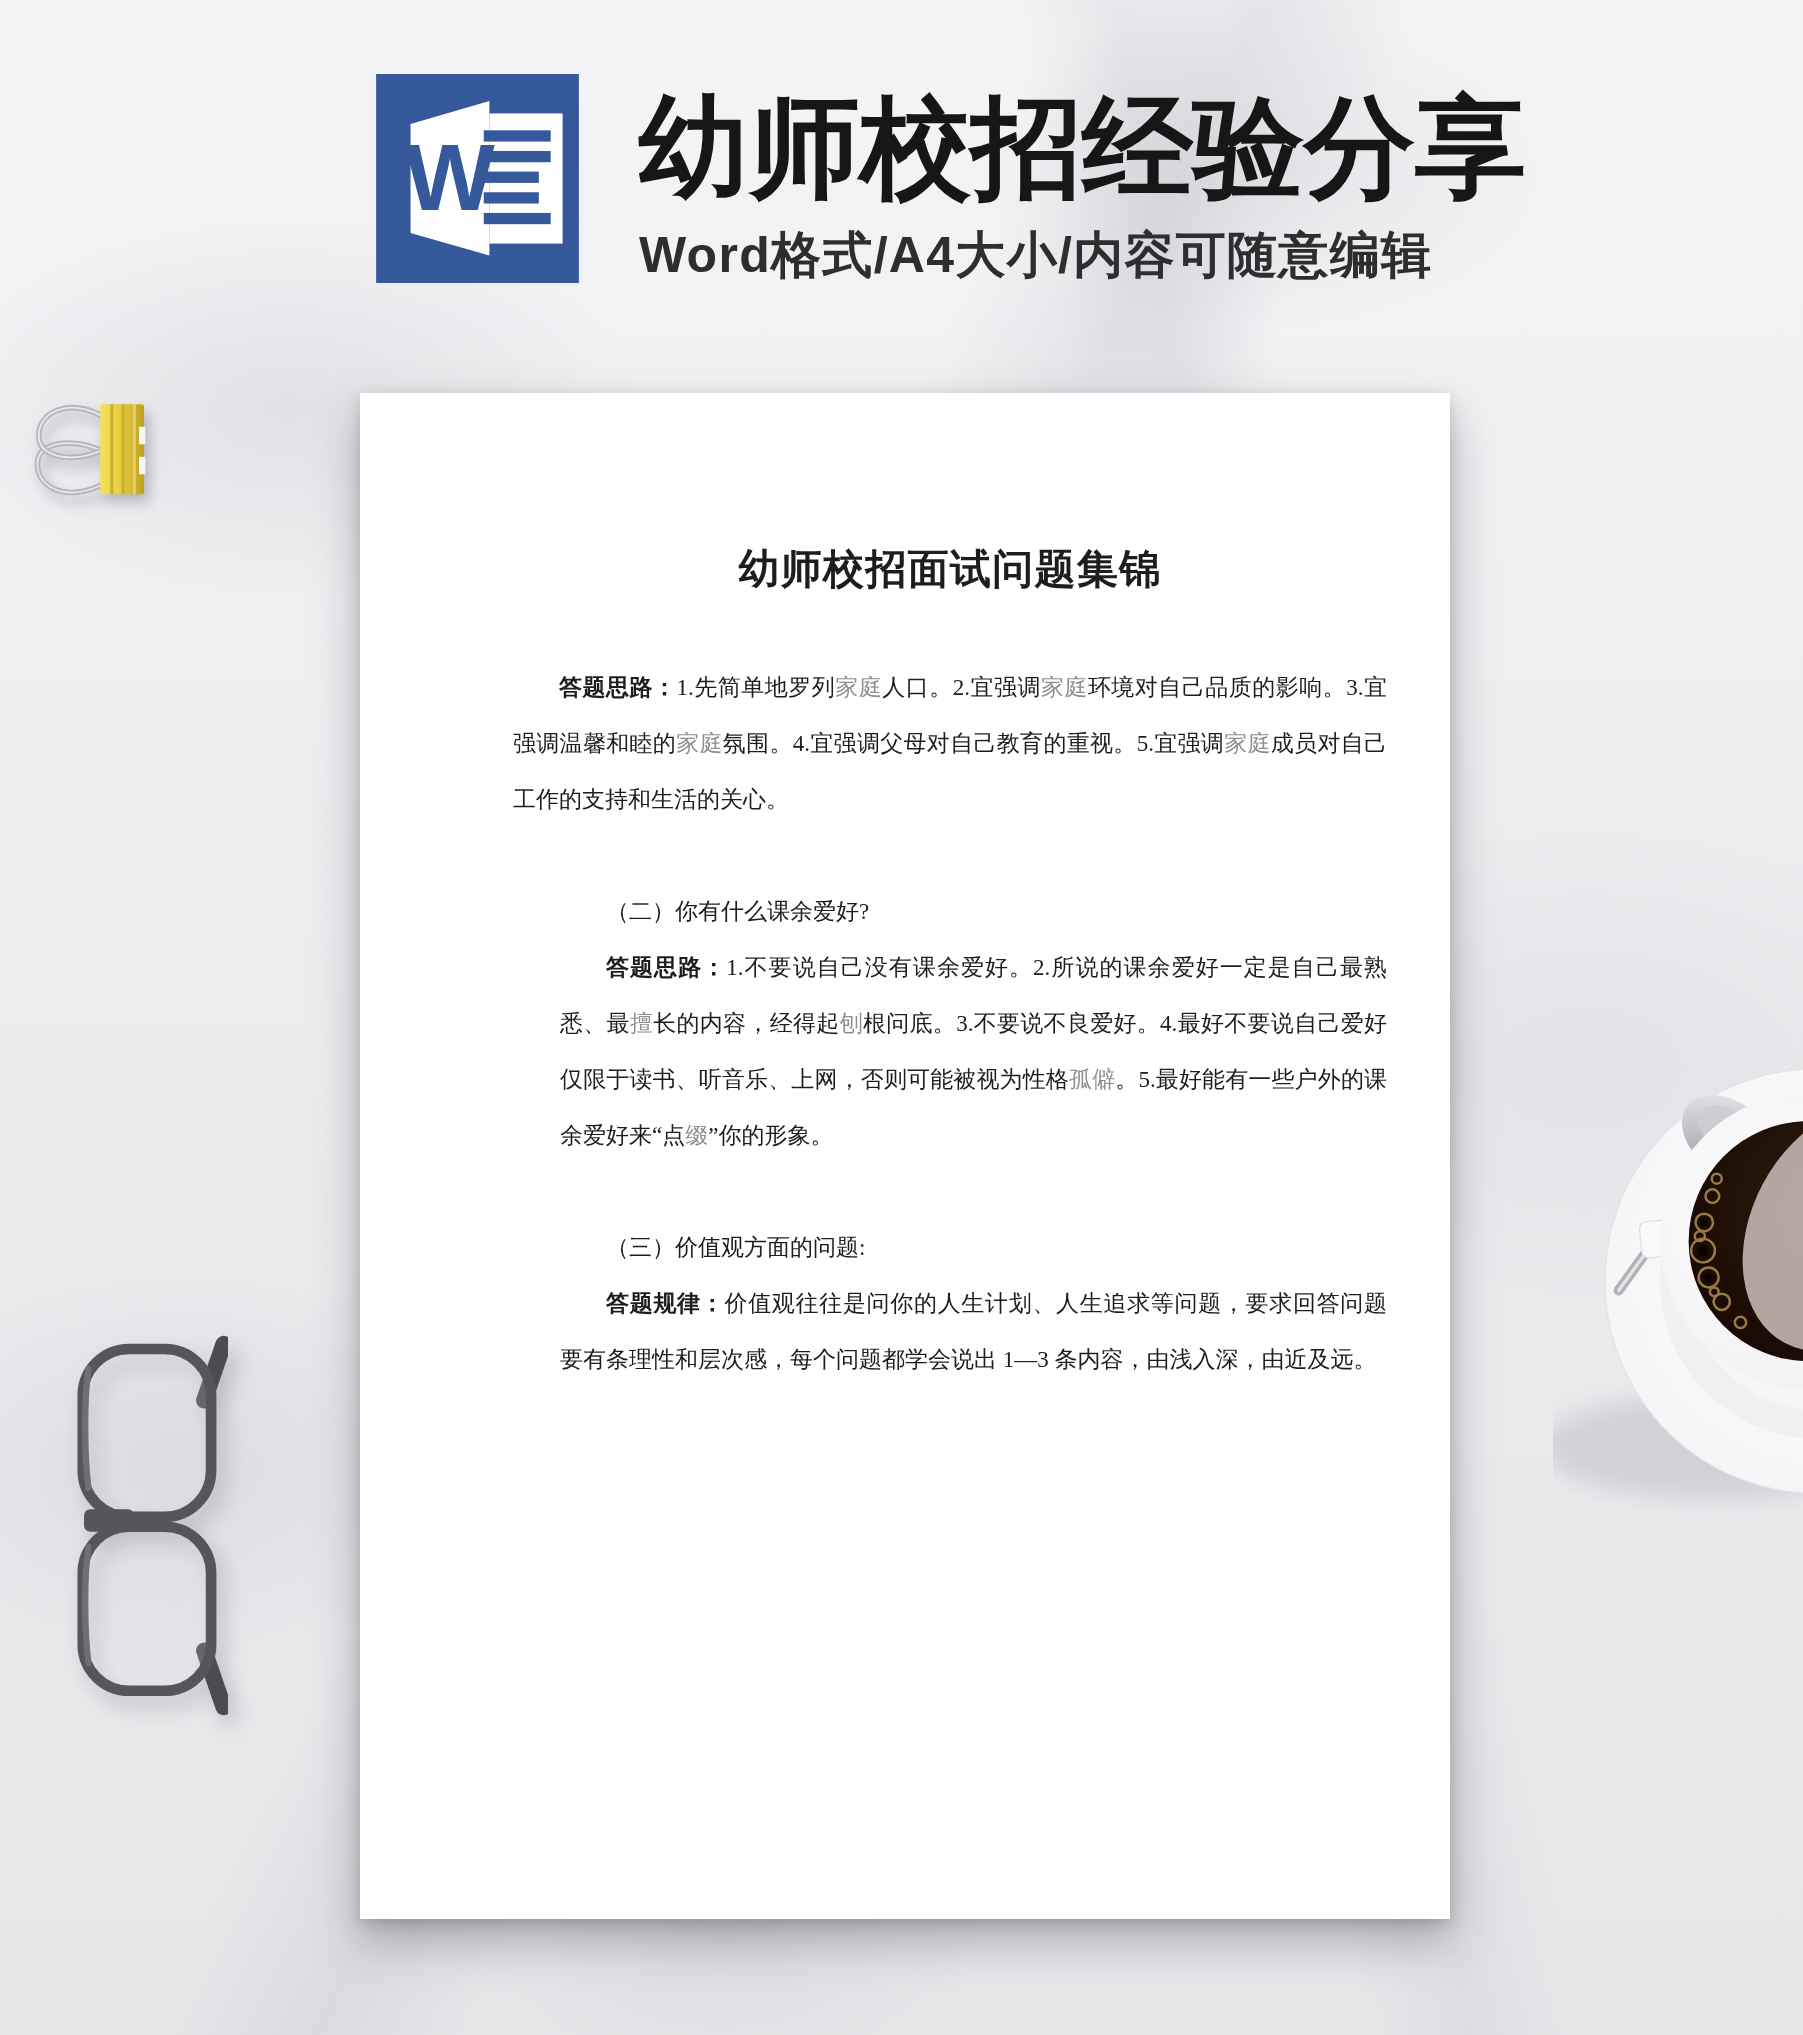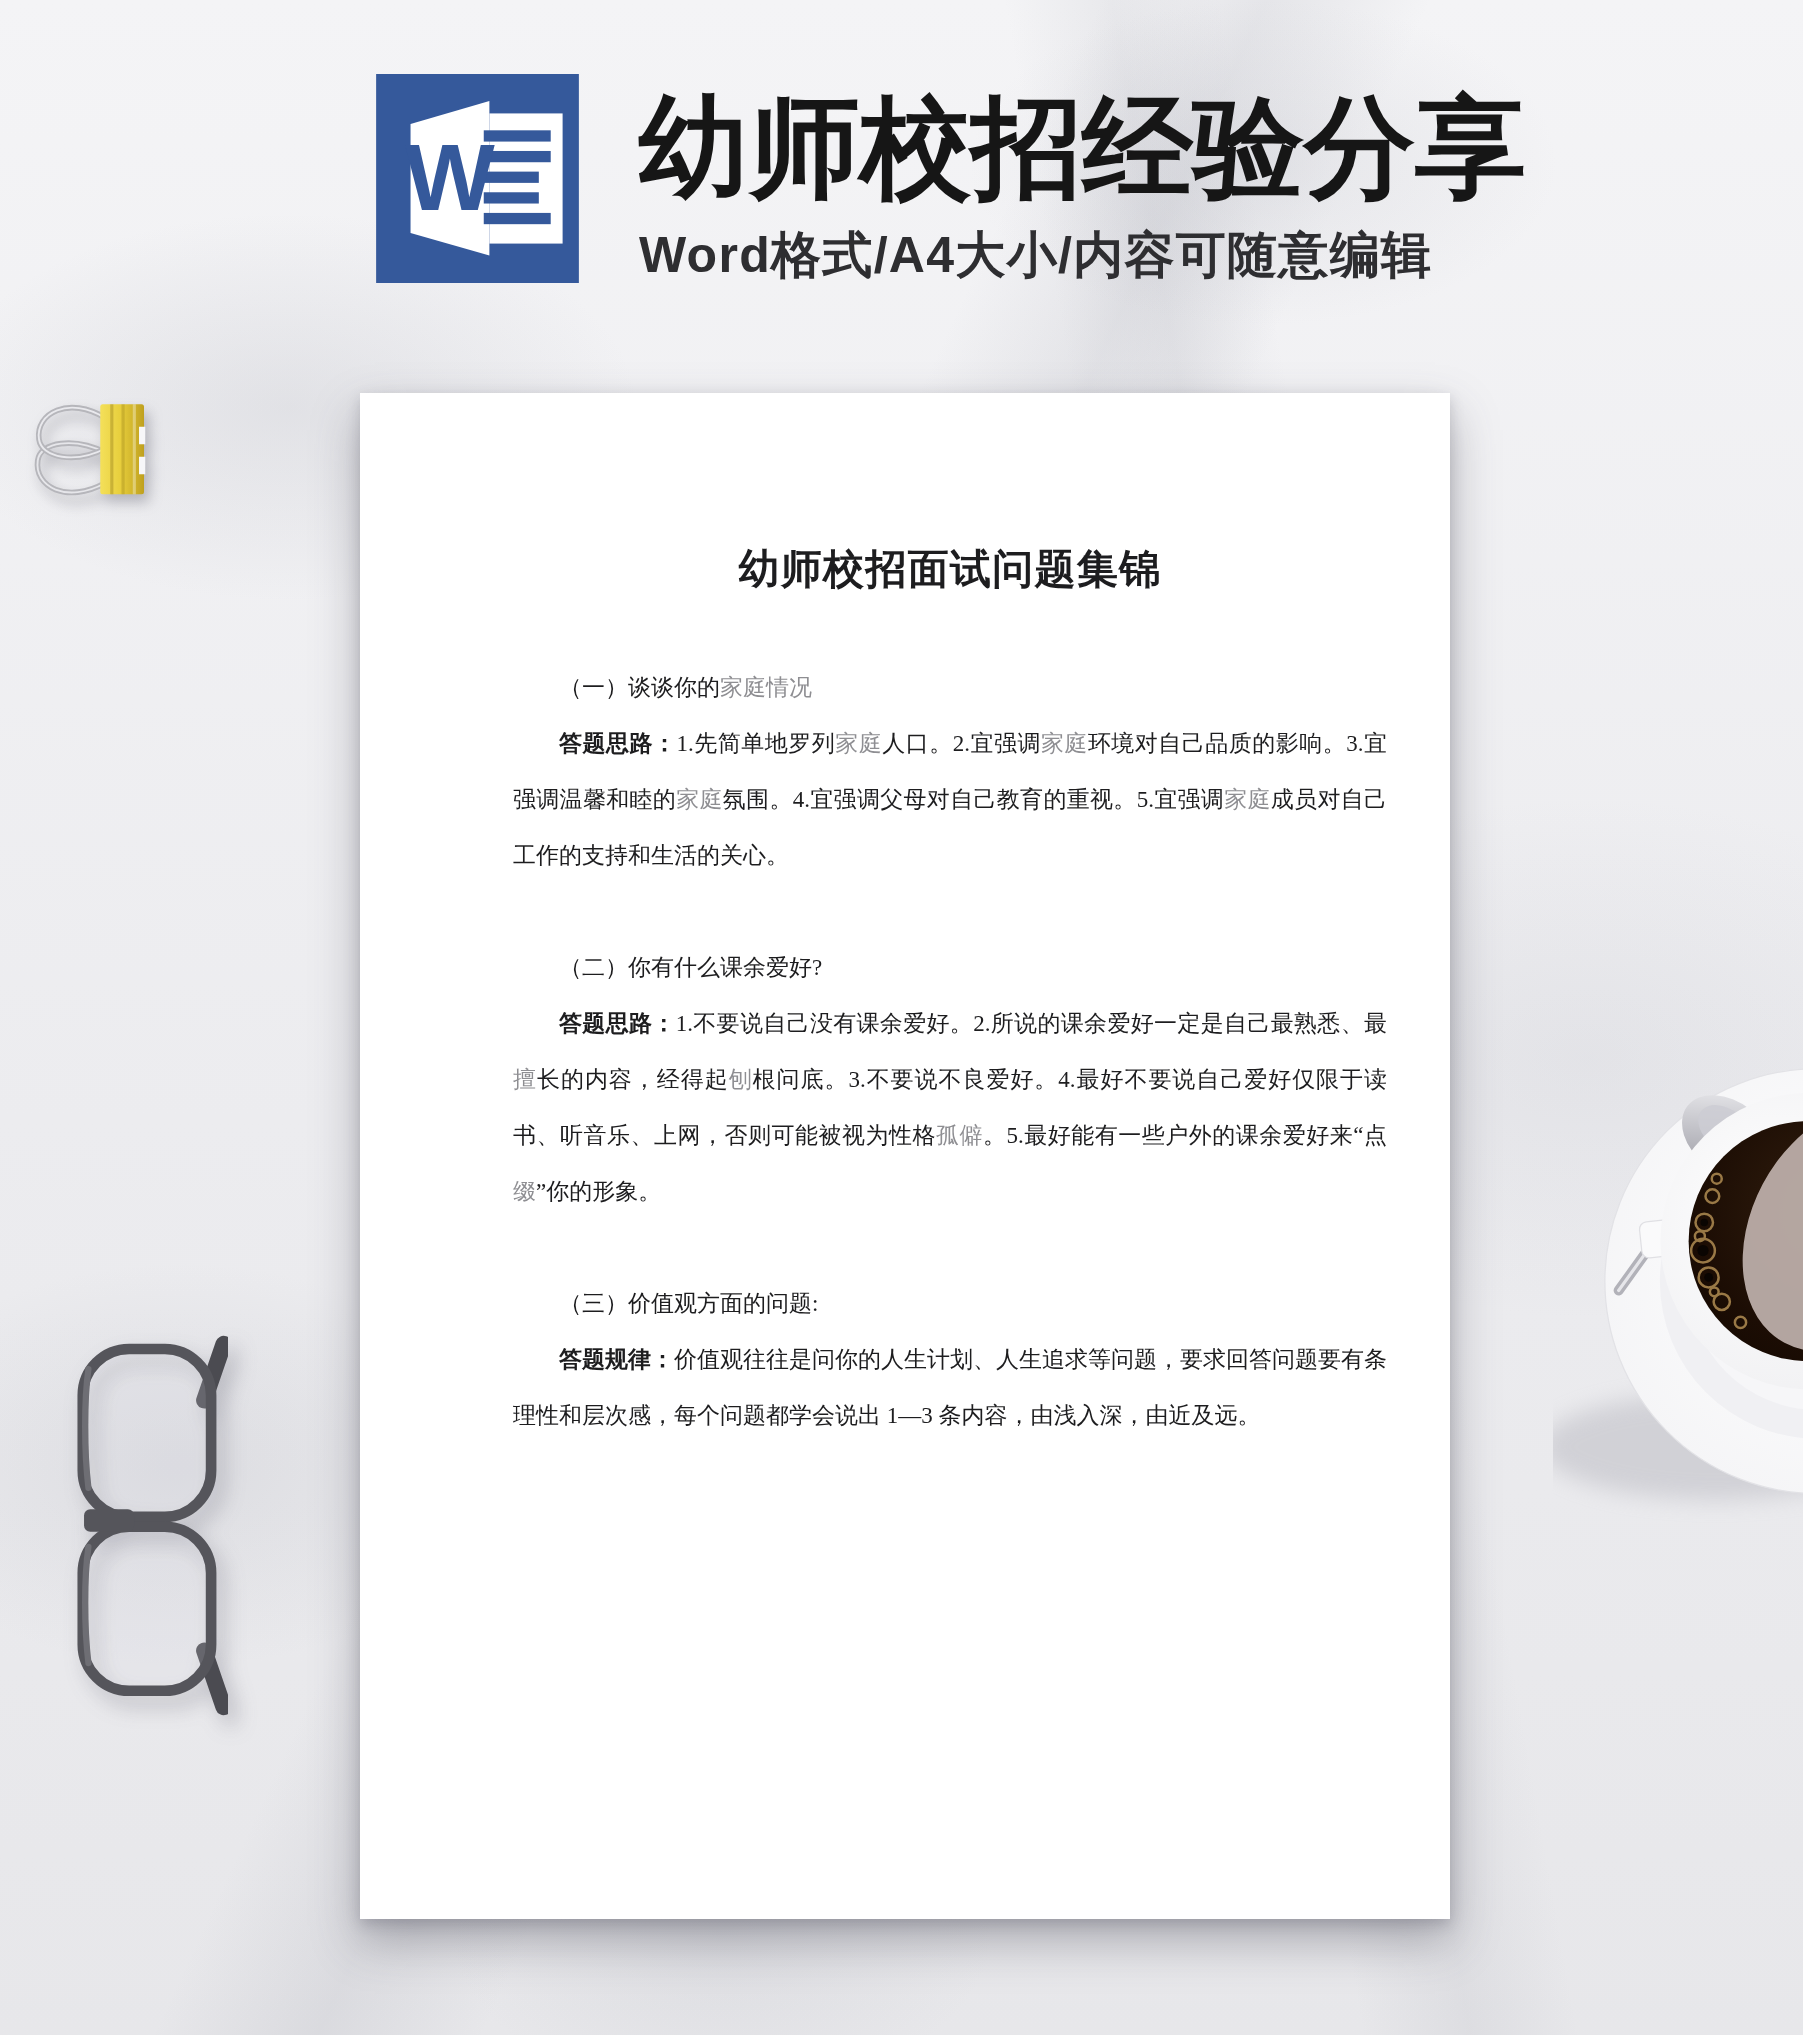--- a/index.html
+++ b/index.html
@@ -21,21 +21,21 @@
   .hdr-sub{position:absolute;left:639px;top:229px;width:977px;font-size:50px;line-height:53px;
     font-weight:700;color:var(--header_subtitle);letter-spacing:1.3px;white-space:nowrap;}
   
   .page{position:absolute;left:360px;top:393px;width:1090px;height:1526px;background:var(--page_bg);
     box-shadow:0 22px 44px rgba(70,70,85,.38),0 5px 12.5px rgba(70,70,85,.22);
     box-sizing:border-box;padding:145px 63px 0 153px;
     font-family:"Liberation Serif","DejaVu Serif",serif;color:var(--body_text);}
   .doc-title{font-size:41px;font-weight:bold;line-height:63px;letter-spacing:1.3px;
     text-align:center;margin:0 0 59px 0;}
   .doc-section{font-size:23px;line-height:56px;}
-  .doc-section + .doc-section{margin-top:56px;}
+  .doc-section + .doc-section{margin-top:56px;margin-left:47px;}
   .sec-heading{text-indent:46px;}
   .sec-paragraph{text-indent:46px;text-align:justify;}
   .seg-bold{font-weight:bold;}
   .seg-light{color:var(--light_text);}
   
   .binder-clip{position:absolute;left:25px;top:388px;width:138px;height:125px;
     filter:drop-shadow(5px 8.8px 6.3px rgba(80,80,95,.35));}
   .glasses{position:absolute;left:59px;top:1325px;width:169px;height:401px;
     filter:drop-shadow(8.8px 11.3px 10px rgba(80,80,95,.30));}
   .coffee{position:absolute;left:1553px;top:1021px;width:250px;height:514px;}
@@ -80,21 +80,20 @@
     <rect x="154" y="26" width="5" height="144" fill="rgba(120,95,10,.22)"></rect>
     <rect x="172" y="26" width="5" height="144" fill="rgba(255,255,255,.35)"></rect>
     <rect x="182" y="62" width="10" height="28" fill="#f7f7f9"></rect>
     <rect x="182" y="110" width="10" height="28" fill="#f7f7f9"></rect>
   </svg>
 
   <div class="page">
     <div class="doc-title">幼师校招面试问题集锦</div>
     <div>
         <section class="doc-section">
-          <div class="sec-heading"><span>（一）谈谈你的</span><span class="seg-light">家庭情况</span></div>
           <div class="sec-paragraph"><span class="seg-bold">答题思路：</span><span>1.先简单地罗列</span><span class="seg-light">家庭</span><span>人口。2.宜强调</span><span class="seg-light">家庭</span><span>环境对自己品质的影响。3.宜强调温馨和睦的</span><span class="seg-light">家庭</span><span>氛围。4.宜强调父母对自己教育的重视。5.宜强调</span><span class="seg-light">家庭</span><span>成员对自己工作的支持和生活的关心。</span></div>
         </section>
         <section class="doc-section">
           <div class="sec-heading"><span>（二）你有什么课余爱好?</span></div>
           <div class="sec-paragraph"><span class="seg-bold">答题思路：</span><span>1.不要说自己没有课余爱好。2.所说的课余爱好一定是自己最熟悉、最</span><span class="seg-light">擅</span><span>长的内容，经得起</span><span class="seg-light">刨</span><span>根问底。3.不要说不良爱好。4.最好不要说自己爱好仅限于读书、听音乐、上网，否则可能被视为性格</span><span class="seg-light">孤僻</span><span>。5.最好能有一些户外的课余爱好来“点</span><span class="seg-light">缀</span><span>”你的形象。</span></div>
         </section>
         <section class="doc-section">
           <div class="sec-heading"><span>（三）价值观方面的问题:</span></div>
           <div class="sec-paragraph"><span class="seg-bold">答题规律：</span><span>价值观往往是问你的人生计划、人生追求等问题，要求回答问题要有条理性和层次感，每个问题都学会说出 1—3 条内容，由浅入深，由近及远。</span></div>
         </section>

